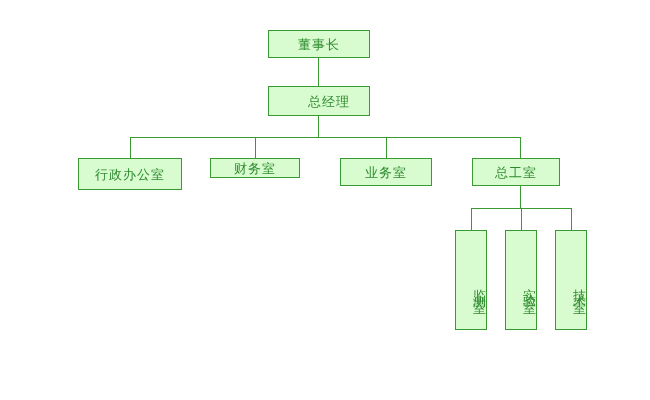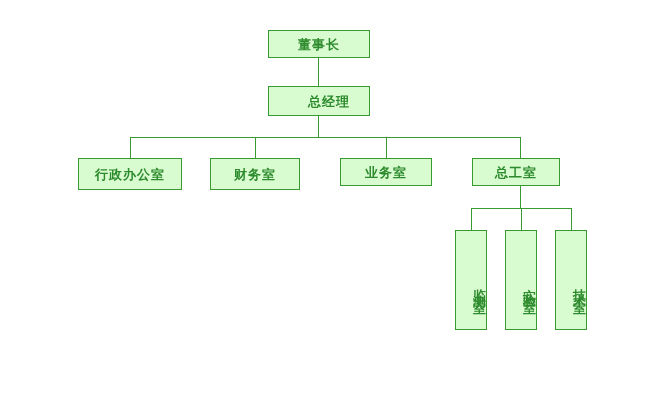--- a/index.html
+++ b/index.html
@@ -11,21 +11,20 @@
     width: 650px;
     height: 400px;
     overflow: hidden;
     font-family: "DejaVu Sans", "Liberation Sans", sans-serif;
   }
   #org-chart {
     position: relative;
     width: 650px;
     height: 400px;
     background: #ffffff;
-    font-weight: bold;
   }
 
   
   .node {
     position: absolute;
     box-sizing: border-box;
     background: #d8fbd0;
     border: 1px solid #3a9a32;
     color: #2d8b2d;
     font-size: 13px;
@@ -76,21 +75,21 @@
   <div class="conn v" style="left:471px; top:208px; height:22px;"></div>
   <div class="conn v" style="left:521px; top:208px; height:22px;"></div>
   <div class="conn v" style="left:571px; top:208px; height:22px;"></div>
 
   <div class="node" style="left:268px; top:30px; width:102px; height:28px;">董事长</div>
 
   <div class="node" style="left:268px; top:86px; width:102px; height:30px;padding-left:20px;">总经理</div>
 
   <div class="node" style="left:78px; top:158px; width:104px; height:32px;">行政办公室</div>
 
-  <div class="node" style="left:210px; top:158px; width:90px; height:32px;">财务室</div>
+  <div class="node" style="left:210px; top:158px; width:90px; height:20px;">财务室</div>
 
   <div class="node" style="left:340px; top:158px; width:92px; height:28px;">业务室</div>
 
   <div class="node" style="left:472px; top:158px; width:88px; height:28px;">总工室</div>
 
   <div class="node vertical" style="left:455px; top:230px; width:32px; height:100px;">监测室</div>
 
   <div class="node vertical" style="left:505px; top:230px; width:32px; height:100px;">实验室</div>
 
   <div class="node vertical" style="left:555px; top:230px; width:32px; height:100px;">技术室</div>

